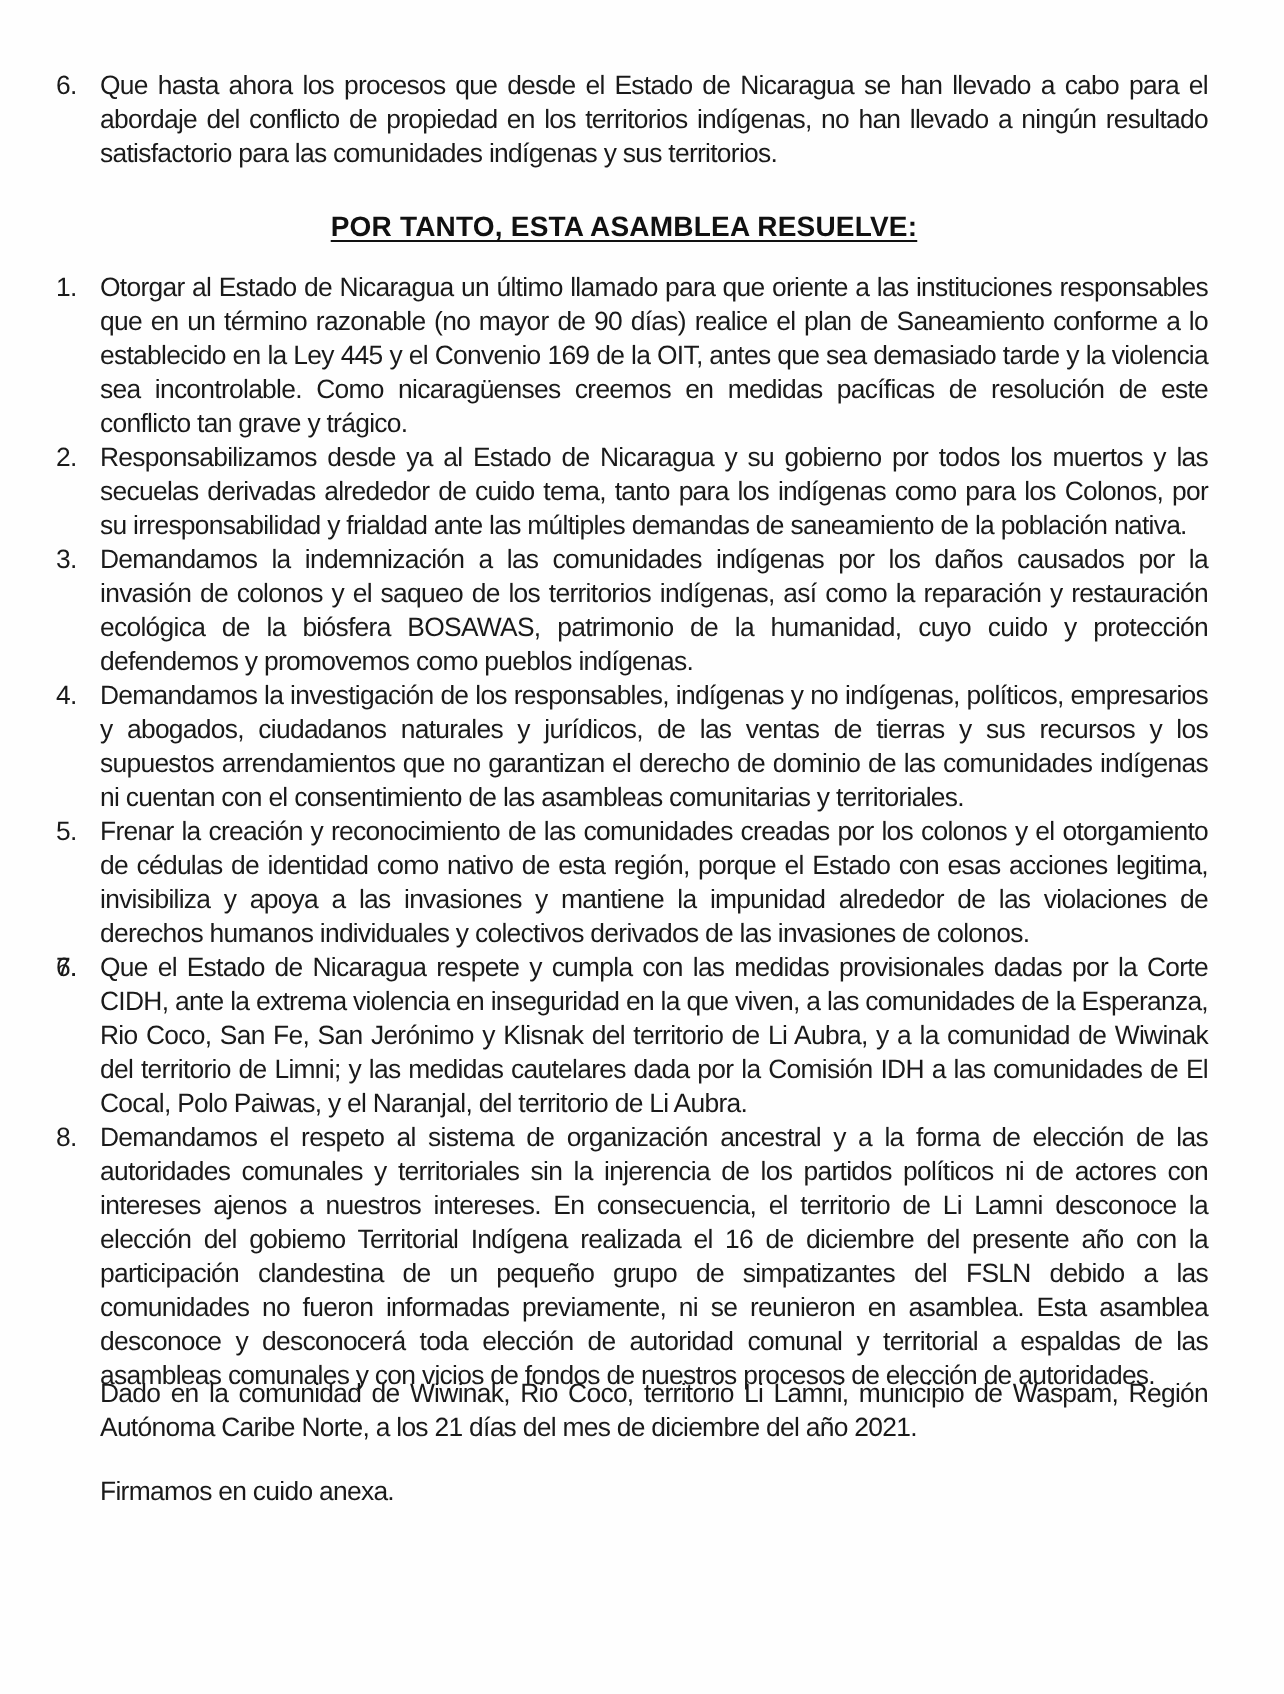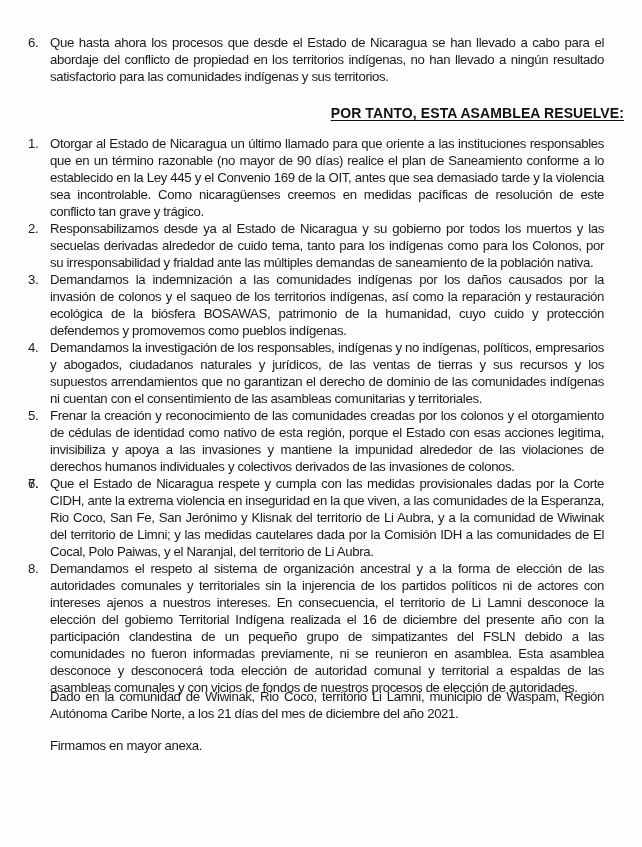--- a/index.html
+++ b/index.html
@@ -49,21 +49,21 @@
   .item .text {
     display: block;
   }
   #list-prev { top: 34px; }
   #list-main { top: 135px; }
   .heading {
     position: absolute;
     top: 105px;
     left: 0;
     width: 624px;
-    text-align: right;
+    text-align: center;
     font-weight: bold;
     font-size: 14px;
     letter-spacing: 0.1px;
     text-decoration: underline;
     text-underline-offset: 2px;
     color: #111;
   }
   .para {
     position: absolute;
     left: 50px;
@@ -120,15 +120,15 @@
       <span class="text">Que el Estado de Nicaragua respete y cumpla con las medidas provisionales dadas por la Corte CIDH, ante la extrema violencia en inseguridad en la que viven, a las comunidades de la Esperanza, Rio Coco, San Fe, San Jerónimo y Klisnak del territorio de Li Aubra, y a la comunidad de Wiwinak del territorio de Limni; y las medidas cautelares dada por la Comisión IDH a las comunidades de El Cocal, Polo Paiwas, y el Naranjal, del territorio de Li Aubra.</span>
     </li>
     <li class="item">
       <span class="num">8.</span>
       <span class="text">Demandamos el respeto al sistema de organización ancestral y a la forma de elección de las autoridades comunales y territoriales sin la injerencia de los partidos políticos ni de actores con intereses ajenos a nuestros intereses. En consecuencia, el territorio de Li Lamni desconoce la elección del gobiemo Territorial Indígena realizada el 16 de diciembre del presente año con la participación clandestina de un pequeño grupo de simpatizantes del FSLN debido a las comunidades no fueron informadas previamente, ni se reunieron en asamblea. Esta asamblea desconoce y desconocerá toda elección de autoridad comunal y territorial a espaldas de las asambleas comunales y con vicios de fondos de nuestros procesos de elección de autoridades.</span>
     </li>
   </ol>
 
   <p class="para" id="closing">Dado en la comunidad de Wiwinak, Rio Coco, territorio Li Lamni, municipio de Waspam, Región Autónoma Caribe Norte, a los 21 días del mes de diciembre del año 2021.</p>
 
-  <p class="para" id="sign">Firmamos en mayor anexa.</p>
+  <p class="para" id="sign">Firmamos en cuido anexa.</p>
 
 </div>
 
 </body></html>

